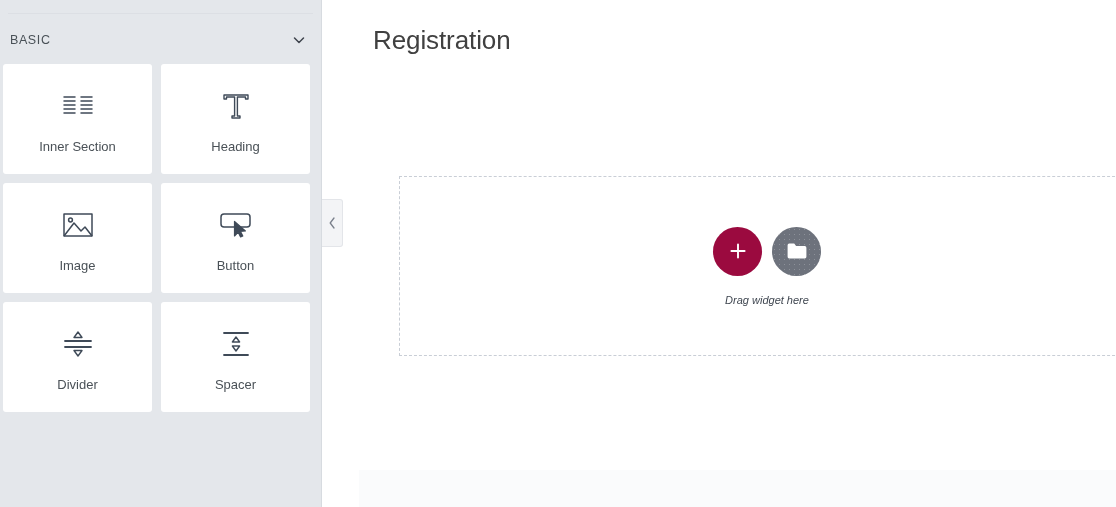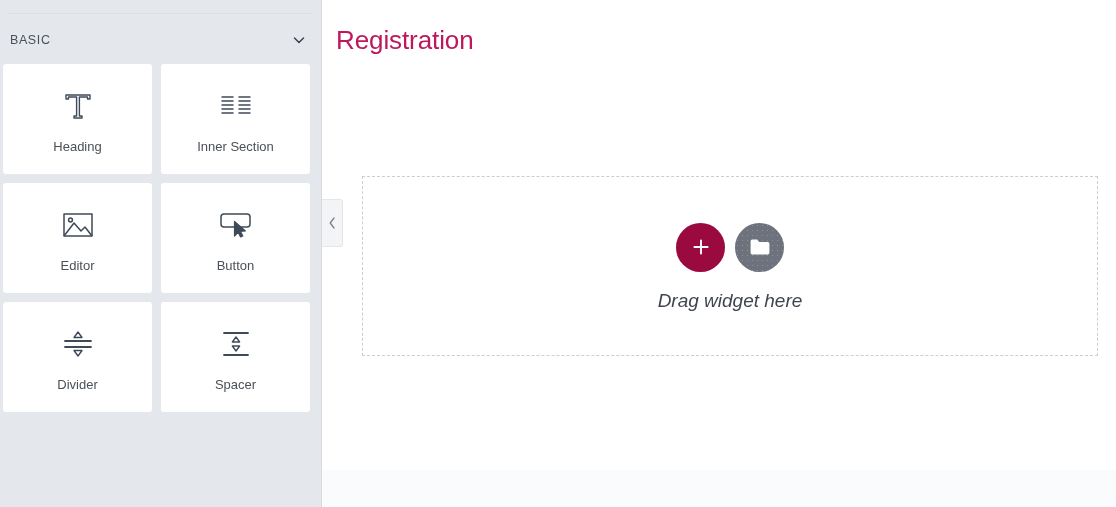--- a/index.html
+++ b/index.html
@@ -14,20 +14,21 @@
     overflow: hidden;
     position: relative;
   }
 
   
   #app {
     position: absolute;
     inset: 0;
     display: flex;
     align-items: stretch;
+    gap: 37px;
   }
 
   
   #sidebar {
     position: relative;
     width: 322px;
     height: 507px;
     background: #e4e7eb;
     box-sizing: border-box;
     border-right: 1px solid #d7dbe0;
@@ -133,21 +134,21 @@
     flex: 1 1 auto;
     height: 507px;
     background: #ffffff;
     overflow: hidden;
   }
   #page-title {
     position: absolute;
     left: 14px;
     top: 7px;
     font-size: 26px;
-    color: #be185d;
+    color: #404040;
     font-weight: 400;
     letter-spacing: -0.1px;
     line-height: 1.3;
   }
 
   #dropzone {
     position: absolute;
     left: 40px;
     top: 176px;
     width: 736px;
@@ -179,21 +180,21 @@
   #add-widget-button { background: #9b0a3f; }
   #add-template-button {
     background: #6d727c;
     background-image:
       radial-gradient(circle, rgba(255,255,255,0.22) 0.9px, transparent 1px);
     background-size: 5px 5px;
   }
   .round-btn svg { display: block; color: #ffffff; }
 
   .dz-caption {
-    font-size: 19px;
+    font-size: 11px;
     font-style: italic;
     color: #3f4650;
     line-height: 1;
   }
 
   #canvas-footer-band {
     position: absolute;
     left: 0;
     right: 0;
     top: 470px;
@@ -213,29 +214,20 @@
     <div class="category-header">
       <span class="category-title">BASIC</span>
       <span>
         <svg class="chev-down" viewBox="0 0 16 16" fill="none" stroke="currentColor" stroke-width="1.5" stroke-linecap="round" stroke-linejoin="round">
           <polyline points="3.5,6 8,10.5 12.5,6"></polyline>
         </svg>
       </span>
     </div>
 
     <div class="widget-grid">
-
-      <div class="widget-card">
-        <span class="widget-icon">
-          <svg width="28" height="28" viewBox="0 0 28 28" fill="none" stroke="currentColor" stroke-width="1.4" stroke-linejoin="round">
-            <path d="M2 3 H26 V7 H23.5 V5 H15.4 V24 H18 V26 H10 V24 H12.6 V5 H4.5 V7 H2 Z"></path>
-          </svg>
-        </span>
-        <span class="widget-label">Heading</span>
-      </div>
 
       <div class="widget-card">
         <span class="widget-icon">
           <svg width="30" height="22" viewBox="0 0 30 22" fill="none" stroke="currentColor" stroke-width="1.5" stroke-linecap="round">
             <line x1="1" y1="2" x2="12" y2="2"></line>
             <line x1="1" y1="6" x2="12" y2="6"></line>
             <line x1="1" y1="10" x2="12" y2="10"></line>
             <line x1="1" y1="14" x2="12" y2="14"></line>
             <line x1="1" y1="18" x2="12" y2="18"></line>
             <line x1="18" y1="2" x2="29" y2="2"></line>
@@ -243,27 +235,36 @@
             <line x1="18" y1="10" x2="29" y2="10"></line>
             <line x1="18" y1="14" x2="29" y2="14"></line>
             <line x1="18" y1="18" x2="29" y2="18"></line>
           </svg>
         </span>
         <span class="widget-label">Inner Section</span>
       </div>
 
       <div class="widget-card">
         <span class="widget-icon">
+          <svg width="28" height="28" viewBox="0 0 28 28" fill="none" stroke="currentColor" stroke-width="1.4" stroke-linejoin="round">
+            <path d="M2 3 H26 V7 H23.5 V5 H15.4 V24 H18 V26 H10 V24 H12.6 V5 H4.5 V7 H2 Z"></path>
+          </svg>
+        </span>
+        <span class="widget-label">Heading</span>
+      </div>
+
+      <div class="widget-card">
+        <span class="widget-icon">
           <svg width="30" height="26" viewBox="0 0 30 26" fill="none" stroke="currentColor" stroke-width="1.5" stroke-linejoin="round">
             <rect x="1" y="2" width="28" height="22"></rect>
             <circle cx="7.5" cy="8" r="1.9"></circle>
             <polyline points="1,24 11,11 18,19 22,15 29,24"></polyline>
           </svg>
         </span>
-        <span class="widget-label">Editor</span>
+        <span class="widget-label">Image</span>
       </div>
 
 
 
       <div class="widget-card">
         <span class="widget-icon">
           <svg width="32" height="26" viewBox="0 0 32 26" fill="none" stroke="currentColor" stroke-width="1.5" stroke-linejoin="round">
             <path d="M4 2 H27 A3 3 0 0 1 30 5 V12 A3 3 0 0 1 27 15 H20"></path>
             <path d="M14 15 H4 A3 3 0 0 1 1 12 V5 A3 3 0 0 1 4 2"></path>
             <path d="M14.5 9.5 L14.5 24 L18.2 20.2 L20.6 25 L22.8 24 L20.4 19.3 L25.4 19 Z" fill="currentColor" stroke-width="1.2"></path>

